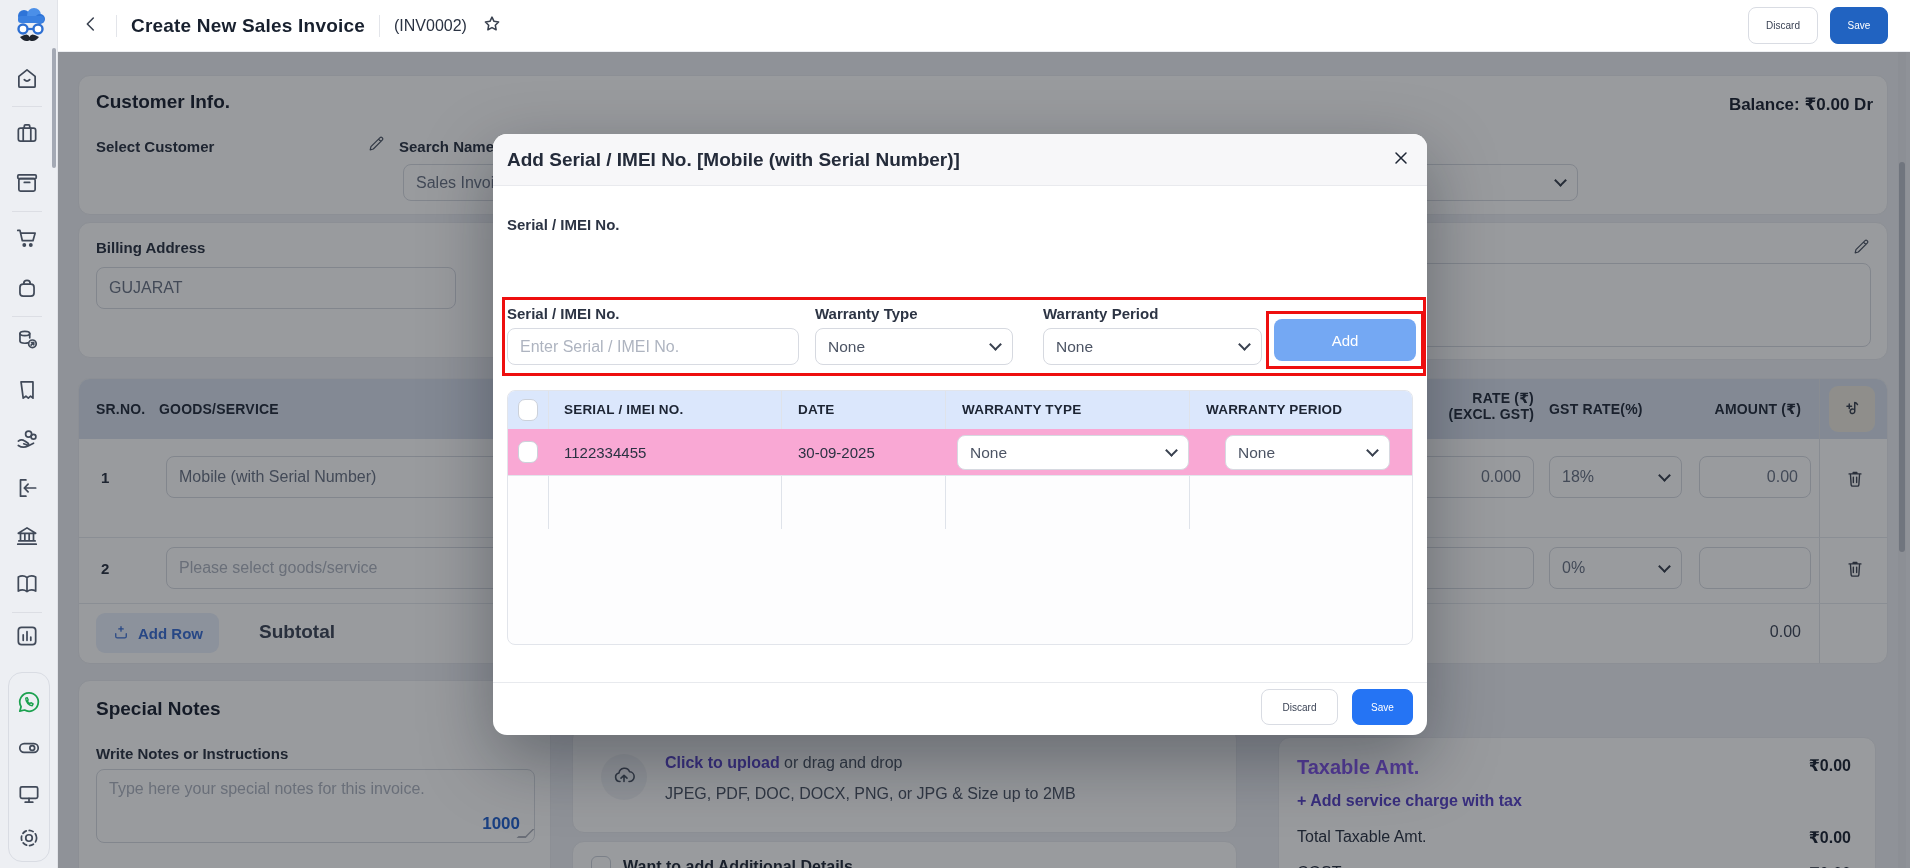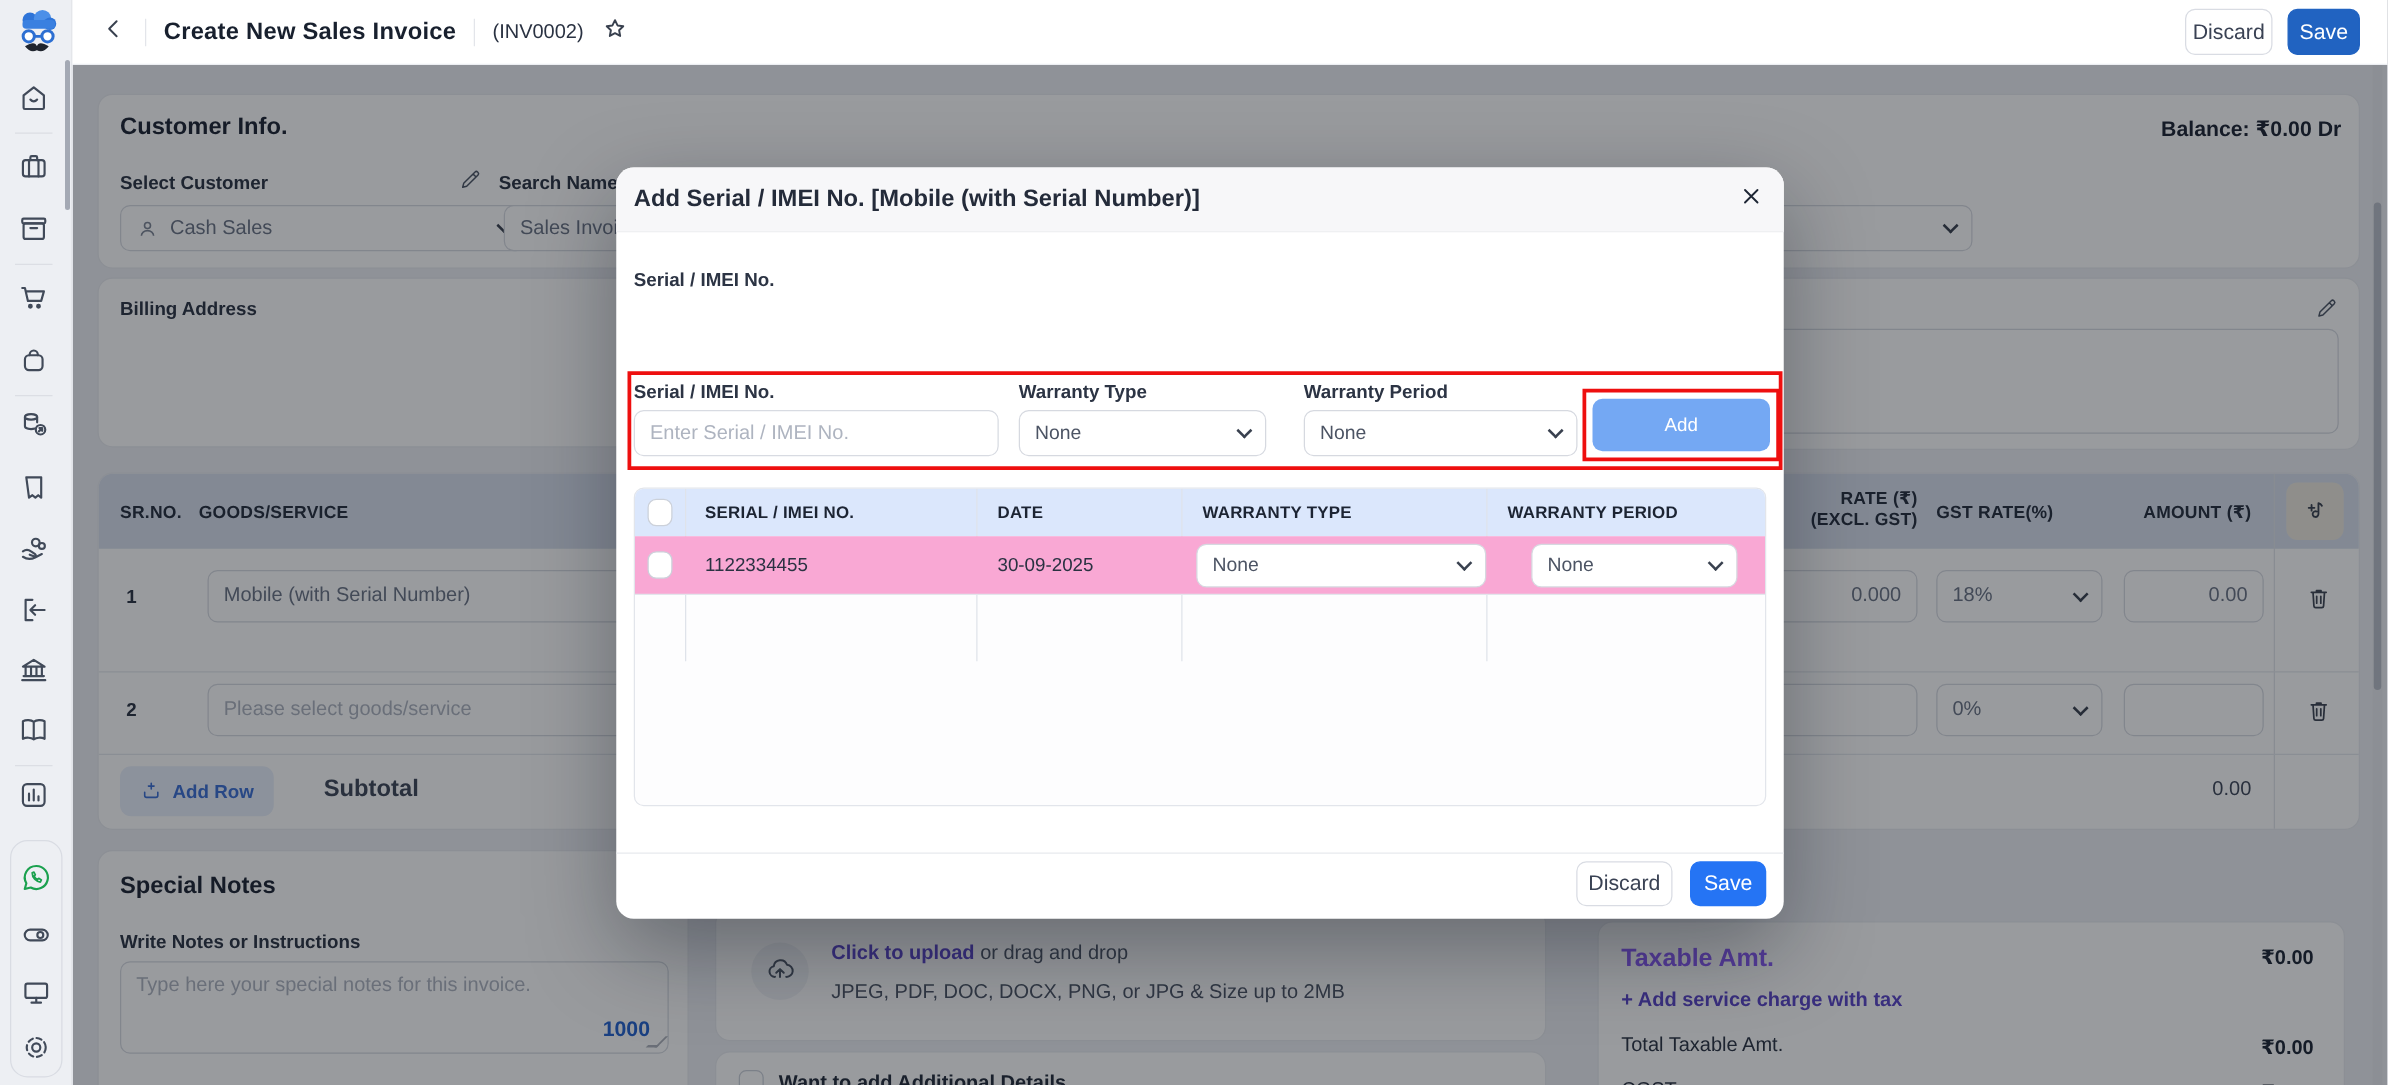--- a/index.html
+++ b/index.html
@@ -26,21 +26,21 @@
     border-bottom:1px solid #eceef2; display:flex; align-items:center; z-index:60;
     padding:0 22px; }
   .topbar .left { display:flex; align-items:center; gap:14px; }
   .tb-sep { width:1px; height:22px; background:#e3e5ea; }
   .tb-title { font-size:19px; font-weight:700; color:#18202e; letter-spacing:.2px; }
   .tb-inv { font-size:16px; font-weight:500; color:#2a3242; }
   .icon-btn svg { width:22px; height:22px; stroke:#39414f; stroke-width:1.7; fill:none;
     stroke-linecap:round; stroke-linejoin:round; }
   .topbar .right { margin-left:auto; display:flex; gap:12px; }
   .btn { display:flex; align-items:center; justify-content:center; border-radius:8px;
-    font-size:17px; cursor:pointer; }
+    font-size:10px; cursor:pointer; }
   .btn.ghost { background:#fff; border:1px solid #d9dce3; color:#3a4254; }
   .btn.primary-dark { background:#2163c1; color:#fff; border:1px solid #2163c1; }
   .btn.primary { background:#2574f4; color:#fff; border:1px solid #2574f4; }
 
   
   .content { position:absolute; left:58px; top:52px; width:1852px; height:816px;
     background:#eef0f4; overflow:hidden; }
   .card { position:absolute; background:#fff; border:1px solid #e8eaef; border-radius:12px; }
   .h2 { font-size:19px; font-weight:700; color:#1c2433; }
   .lbl { font-size:15px; font-weight:600; color:#2c3444; }
@@ -260,39 +260,34 @@
 
     <section class="card" style="left:20px;top:23px;width:1810px;height:140px">
       <div class="h2" style="position:absolute;left:17px;top:15px">Customer Info.</div>
       <div class="balance" style="position:absolute;right:14px;top:18px">Balance: ₹0.00 Dr</div>
       <div class="lbl" style="position:absolute;left:17px;top:62px">Select Customer</div>
       <span class="pencil" style="position:absolute;left:288px;top:58px">
         <svg viewBox="0 0 24 24">
             <path d="M4 20 l1 -4 L16.5 4.5 a1.8 1.8 0 0 1 2.5 0 l.5 .5 a1.8 1.8 0 0 1 0 2.5 L8 19 Z M14.5 6.5 l3 3"></path>
           </svg>
       </span>
-      <div class="field" style="left:17px;top:88px;width:325px;height:37px">
-        <svg viewBox="0 0 24 24" style="width:18px;height:18px;stroke:#7d8595;stroke-width:1.7;fill:none;margin-right:9px">
-            <circle cx="12" cy="8.5" r="3.2"></circle>
-            <path d="M5.5 19.5 a6.5 5.5 0 0 1 13 0"></path>
-          </svg>
-        <span>Cash Sales</span>
-        <span class="chev"></span>
-      </div>
       <div class="lbl" style="position:absolute;left:320px;top:62px">Search Name</div>
       <div class="field" style="left:324px;top:88px;width:680px;height:37px">
         <input value="Sales Invoic" style="">
       </div>
       <div class="field" style="left:1007px;top:88px;width:492px;height:37px">
         <span class="chev"></span>
       </div>
     </section>
 
     <section class="card" style="left:20px;top:170px;width:862px;height:136px">
       <div class="lbl" style="position:absolute;left:17px;top:16px">Billing Address</div>
+      <div class="field" style="left:17px;top:44px;width:360px;height:42px">
+        <input value="GUJARAT" style="">
+      </div>
     </section>
 
     <section class="card" style="left:897px;top:170px;width:933px;height:138px">
       <span class="pencil" style="position:absolute;right:16px;top:14px">
         <svg viewBox="0 0 24 24">
             <path d="M4 20 l1 -4 L16.5 4.5 a1.8 1.8 0 0 1 2.5 0 l.5 .5 a1.8 1.8 0 0 1 0 2.5 L8 19 Z M14.5 6.5 l3 3"></path>
           </svg>
       </span>
       <div class="field" style="left:17px;top:40px;width:898px;height:84px"></div>
     </section>

